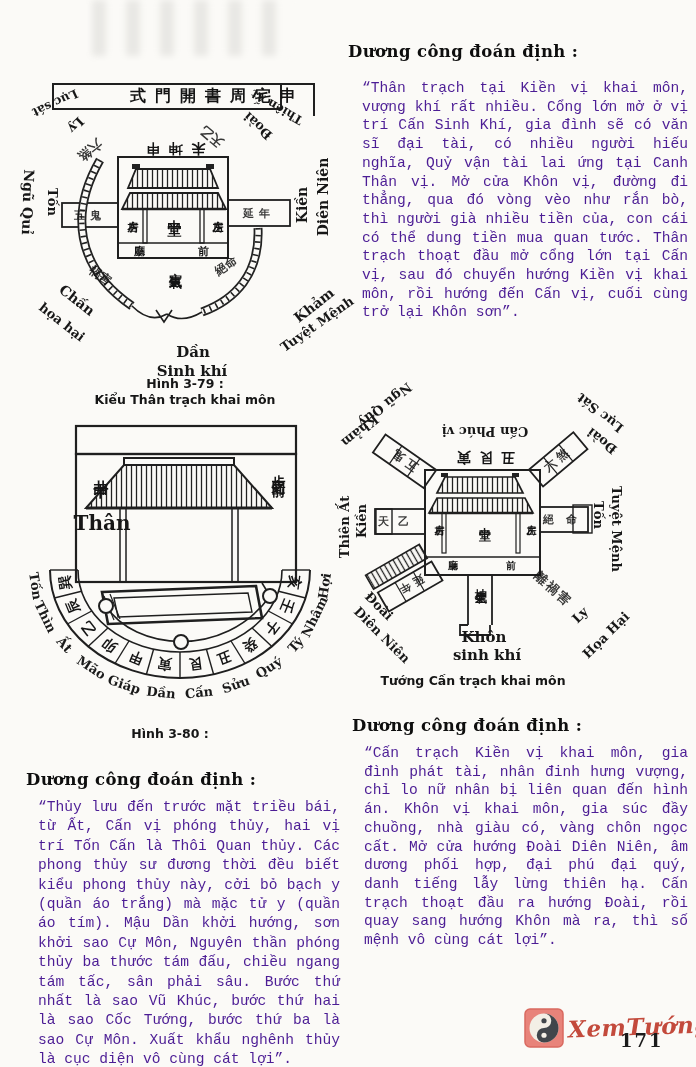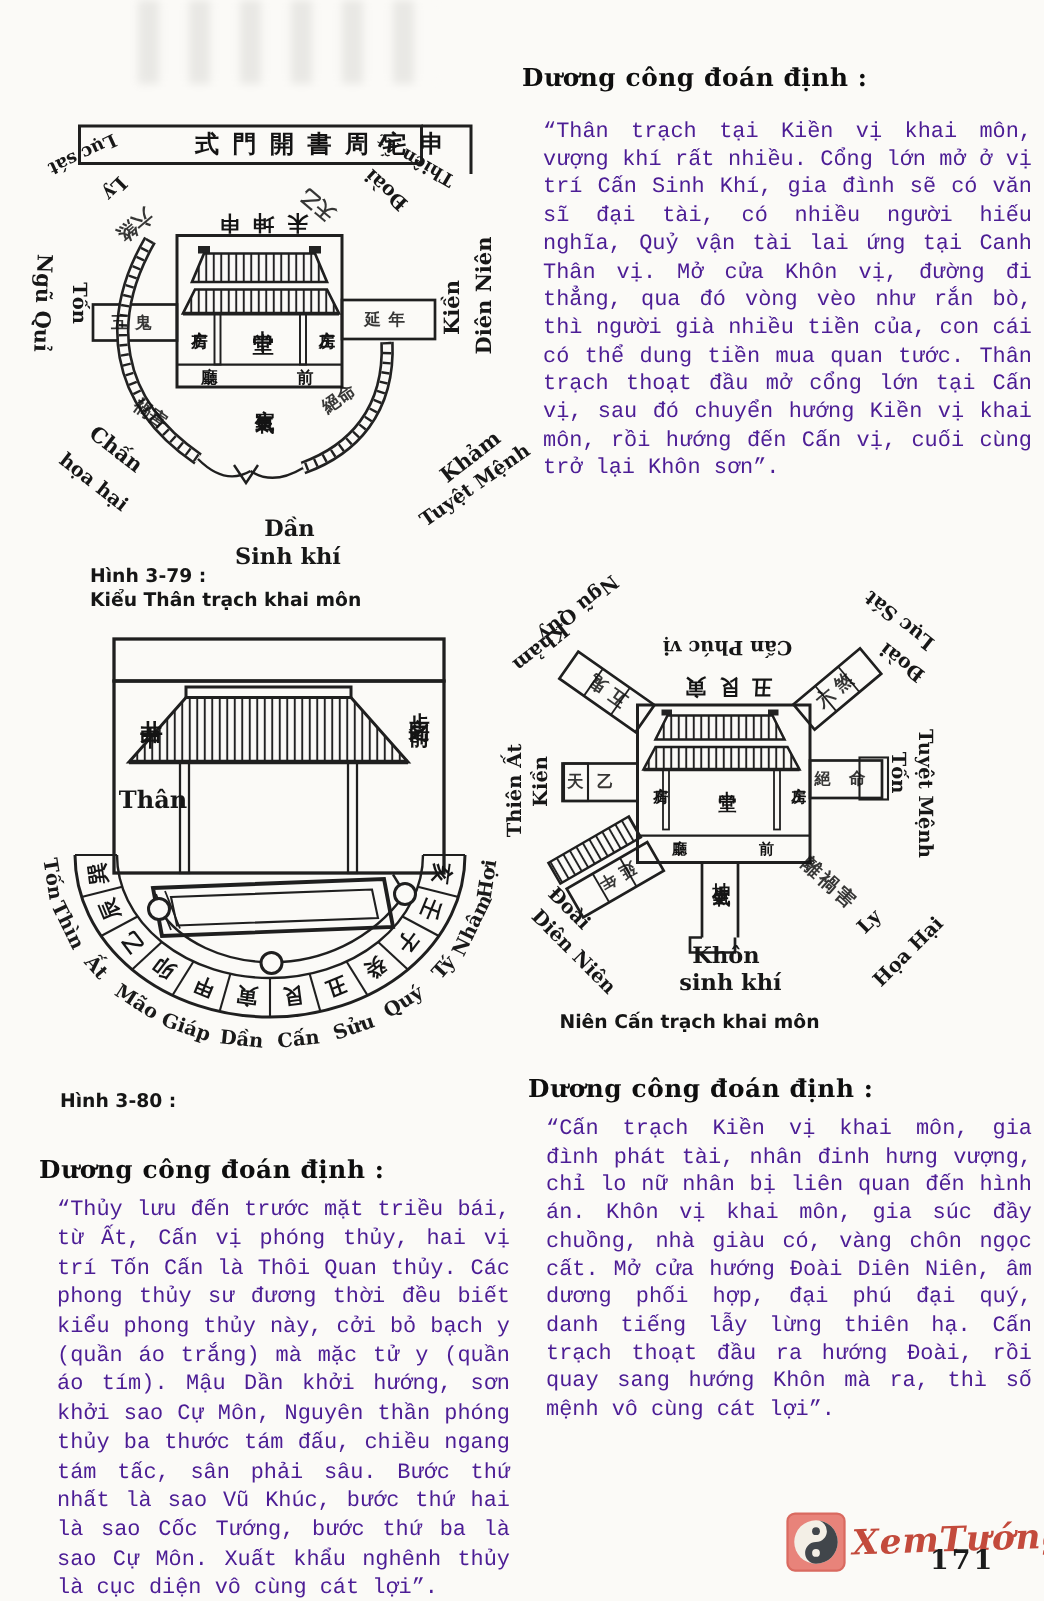--- a/index.html
+++ b/index.html
@@ -13,21 +13,21 @@
   .para{
     position:absolute;text-align:justify;
     font-size:14.6px;line-height:18.7px;color:#4c1d95;
     font-family:Liberation Mono, monospace;
   }
   .heading{
     position:absolute;font-weight:bold;font-size:16.5px;color:#0e0e0e;
     font-family:"DejaVu Serif", serif;letter-spacing:.4px;white-space:nowrap;
   }
   .caption{
-    position:absolute;font-family:"DejaVu Sans", sans-serif;
+    position:absolute;text-align:center;font-family:"DejaVu Sans", sans-serif;
     font-weight:bold;font-size:12.5px;line-height:16px;color:#161616;
   }
   .lbl{
     position:absolute;transform:translate(-50%,-50%);white-space:nowrap;
     font-family:"DejaVu Serif", serif;font-size:13px;color:#171717;font-weight:bold;
   }
   .cjk{
     position:absolute;font-family:"DejaVu Sans", sans-serif;color:#141414;
     font-weight:bold;white-space:nowrap;
   }
@@ -205,21 +205,21 @@
     </g>
 
     <path d="M 82,186 C 110,230 200,240 246,176" fill="none" stroke="#1f1f1f" stroke-width="1.6"></path>
     <line x1="246" y1="176" x2="238" y2="163" stroke="#1f1f1f" stroke-width="1.6"></line>
     <circle cx="82" cy="186" r="7" fill="#fbfaf7" stroke="#1f1f1f" stroke-width="2"></circle>
     <circle cx="157" cy="222" r="7" fill="#fbfaf7" stroke="#1f1f1f" stroke-width="2"></circle>
     <circle cx="246" cy="176" r="7" fill="#fbfaf7" stroke="#1f1f1f" stroke-width="2"></circle>
   </svg>
 
   <div class="cjk vcjk" style="left:67px;top:48px;font-size:15px;letter-spacing:4px;">井申</div>
-  <div class="lbl" style="left:78px;top:113px;font-size:16px;">Thân</div>
+  <div class="lbl" style="left:78px;top:103px;font-size:20px;">Thân</div>
   <div class="cjk vcjk" style="left:246px;top:44px;font-size:14px;letter-spacing:3px;">步之同前</div>
 </div>
 
 <div class="caption" style="left:40px;top:726px;width:260px;">
   <div>Hình 3-80 :</div>
 </div>
 
 <div class="heading" style="left:26px;top:770px;">Dương công đoán định :</div>
 <div class="para" style="left:38px;top:798px;width:302px;line-height:19.4px;">“Thủy lưu đến trước mặt triều bái, từ Ất, Cấn vị phóng thủy, hai vị trí Tốn Cấn là Thôi Quan thủy. Các phong thủy sư đương thời đều biết kiểu phong thủy này, cởi bỏ bạch y (quần áo trắng) mà mặc tử y (quần áo tím). Mậu Dần khởi hướng, sơn khởi sao Cự Môn, Nguyên thần phóng thủy ba thước tám đấu, chiều ngang tám tấc, sân phải sâu. Bước thứ nhất là sao Vũ Khúc, bước thứ hai là sao Cốc Tướng, bước thứ ba là sao Cự Môn. Xuất khẩu nghênh thủy là cục diện vô cùng cát lợi”.</div>
 
@@ -294,21 +294,21 @@
   <div class="lbl" style="left:276px;top:144px;transform:translate(-50%,-50%) rotate(90deg);">Tuyệt Mệnh</div>
   <div class="lbl" style="left:39px;top:221px;transform:translate(-50%,-50%) rotate(45deg);">Đoài</div>
   <div class="lbl" style="left:42px;top:250px;transform:translate(-50%,-50%) rotate(45deg);">Diên Niên</div>
   <div class="lbl" style="left:240px;top:230px;transform:translate(-50%,-50%) rotate(-45deg);">Ly</div>
   <div class="lbl" style="left:266px;top:250px;transform:translate(-50%,-50%) rotate(-45deg);">Họa Hại</div>
   <div class="lbl" style="left:144px;top:252px;font-size:15px;">Khôn</div>
   <div class="lbl" style="left:147px;top:270px;font-size:15px;">sinh khí</div>
 </div>
 
 <div class="caption" style="left:373px;top:673px;width:200px;">
-  <div>Niên Cấn trạch khai môn</div>
+  <div>Tướng Cấn trạch khai môn</div>
 </div>
 
 <div class="heading" style="left:352px;top:716px;">Dương công đoán định :</div>
 <div class="para" style="left:364px;top:744px;width:324px;">“Cấn trạch Kiền vị khai môn, gia đình phát tài, nhân đinh hưng vượng, chỉ lo nữ nhân bị liên quan đến hình án. Khôn vị khai môn, gia súc đầy chuồng, nhà giàu có, vàng chôn ngọc cất. Mở cửa hướng Đoài Diên Niên, âm dương phối hợp, đại phú đại quý, danh tiếng lẫy lừng thiên hạ. Cấn trạch thoạt đầu ra hướng Đoài, rồi quay sang hướng Khôn mà ra, thì số mệnh vô cùng cát lợi”.</div>
 
 <div class="abs" style="left:524px;top:1004px;width:168px;height:52px;">
   <svg width="40" height="40" viewBox="0 0 40 40" style="position:absolute;left:0;top:4px;">
     <rect x="1" y="1" width="38" height="38" rx="5" fill="#e8837a" stroke="#d96a60" stroke-width="1.5"></rect>
     <circle cx="20" cy="20" r="14.5" fill="#f3efe6"></circle>
     <path d="M20,5.5 a14.5,14.5 0 0 1 0,29 a7.25,7.25 0 0 1 0,-14.5 a7.25,7.25 0 0 0 0,-14.5 z" fill="#41464b"></path>

